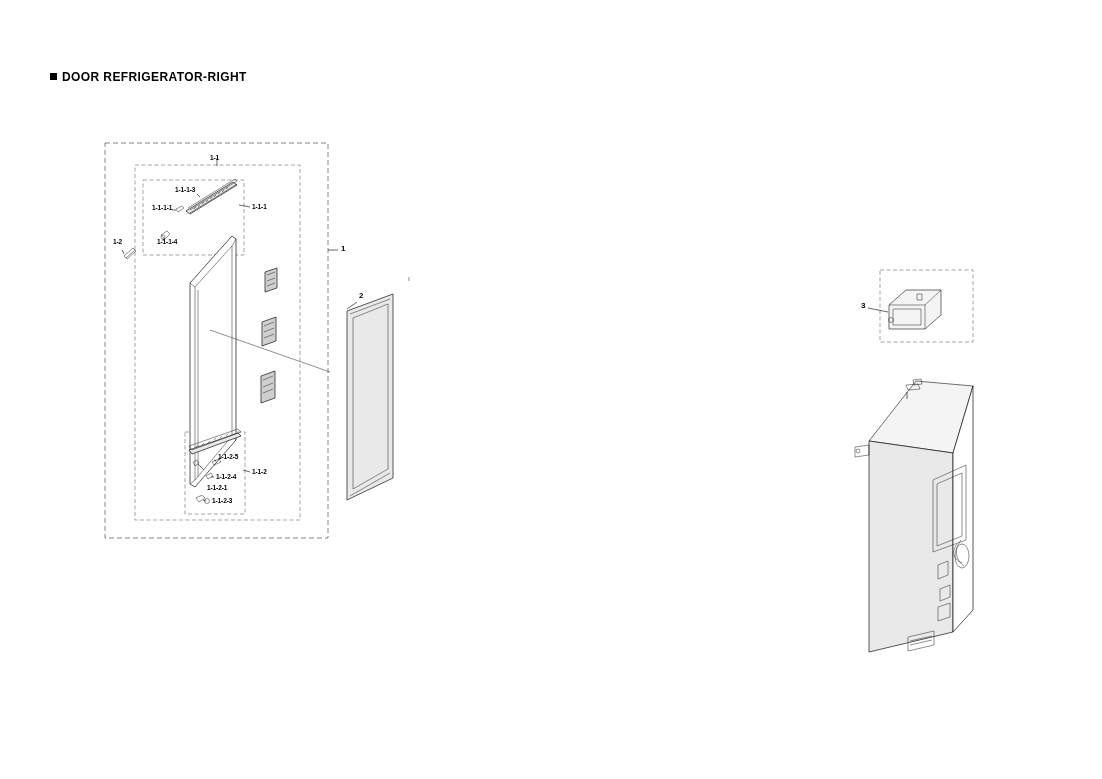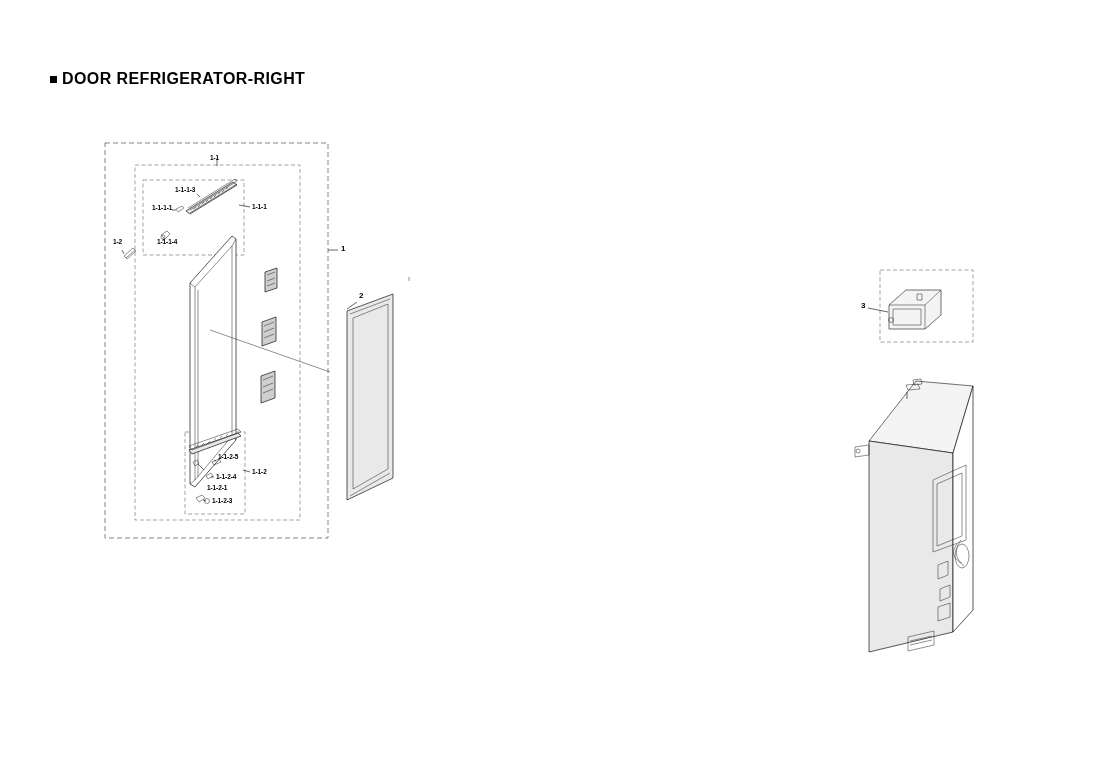--- a/index.html
+++ b/index.html
@@ -18,21 +18,21 @@
   #canvas {
     position: absolute;
     left: 0; top: 0;
     width: 1102px;
     height: 779px;
   }
   .title {
     position: absolute;
     left: 50px;
     top: 70px;
-    font-size: 16px;
+    font-size: 12px;
     font-weight: bold;
     letter-spacing: 0.4px;
     white-space: nowrap;
   }
   .title .sq {
     display: inline-block;
     width: 7px;
     height: 7px;
     background: #000;
     margin-right: 5px;

